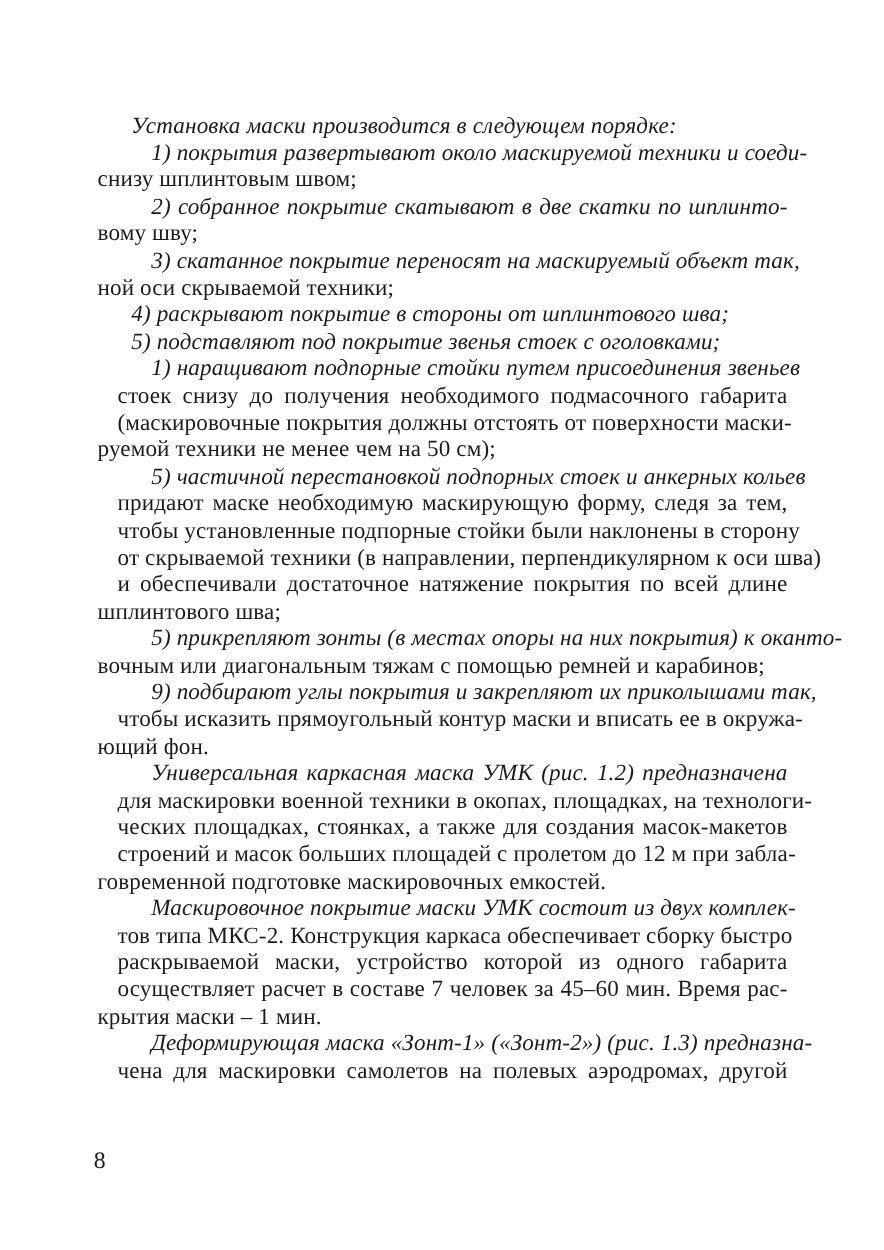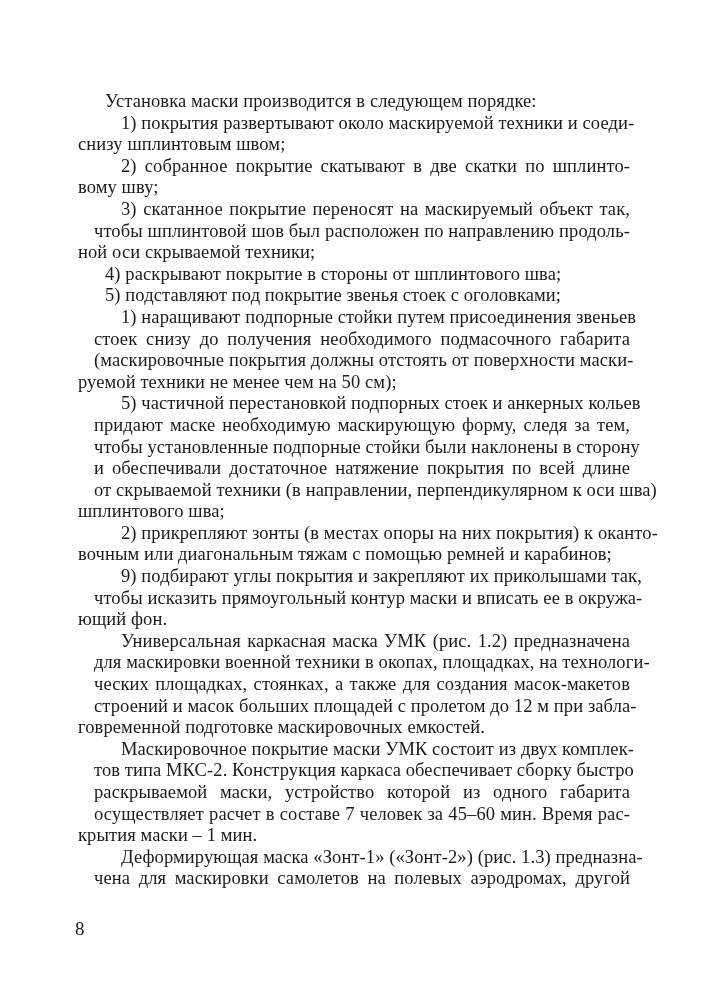--- a/index.html
+++ b/index.html
@@ -34,20 +34,21 @@
     text-align: left;
     letter-spacing: 0.1px;
   }
   .line.just {
     text-align: justify;
     text-align-last: justify;
     margin-left: 16px;
   }
   .line.indent {
     text-indent: 27px;
+    font-style: italic;
   }
   .page-number {
     position: absolute;
     left: 75px;
     top: 918px;
     font-size: 19px;
     line-height: 22px;
     color: #1b1b1b;
   }
 </style>
@@ -62,45 +63,44 @@
       <div class="para">
         <div class="line indent just">1) покрытия развертывают около маскируемой техники и соеди-</div>
         <div class="line">снизу шплинтовым швом;</div>
       </div>
       <div class="para">
         <div class="line indent just">2) собранное покрытие скатывают в две скатки по шплинто-</div>
         <div class="line">вому шву;</div>
       </div>
       <div class="para">
         <div class="line indent just">3) скатанное покрытие переносят на маскируемый объект так,</div>
-        <div class="line just">чтобы шплинтовой шов был расположен по направлению продоль-</div>
         <div class="line">ной оси скрываемой техники;</div>
       </div>
       <div class="para">
         <div class="line indent">4) раскрывают покрытие в стороны от шплинтового шва;</div>
       </div>
       <div class="para">
         <div class="line indent">5) подставляют под покрытие звенья стоек с оголовками;</div>
       </div>
       <div class="para">
         <div class="line indent just">1) наращивают подпорные стойки путем присоединения звеньев</div>
         <div class="line just">стоек снизу до получения необходимого подмасочного габарита</div>
         <div class="line just">(маскировочные покрытия должны отстоять от поверхности маски-</div>
         <div class="line">руемой техники не менее чем на 50 см);</div>
       </div>
       <div class="para">
         <div class="line indent just">5) частичной перестановкой подпорных стоек и анкерных кольев</div>
         <div class="line just">придают маске необходимую маскирующую форму, следя за тем,</div>
         <div class="line just">чтобы установленные подпорные стойки были наклонены в сторону</div>
+        <div class="line just">от скрываемой техники (в направлении, перпендикулярном к оси шва)</div>
         <div class="line just">и обеспечивали достаточное натяжение покрытия по всей длине</div>
-        <div class="line just">от скрываемой техники (в направлении, перпендикулярном к оси шва)</div>
         <div class="line">шплинтового шва;</div>
       </div>
       <div class="para">
-        <div class="line indent just">2) прикрепляют зонты (в местах опоры на них покрытия) к оканто-</div>
+        <div class="line indent just">5) прикрепляют зонты (в местах опоры на них покрытия) к оканто-</div>
         <div class="line">вочным или диагональным тяжам с помощью ремней и карабинов;</div>
       </div>
       <div class="para">
         <div class="line indent just">9) подбирают углы покрытия и закрепляют их приколышами так,</div>
         <div class="line just">чтобы исказить прямоугольный контур маски и вписать ее в окружа-</div>
         <div class="line">ющий фон.</div>
       </div>
       <div class="para">
         <div class="line indent just">Универсальная каркасная маска УМК (рис. 1.2) предназначена</div>
         <div class="line just">для маскировки военной техники в окопах, площадках, на технологи-</div>

